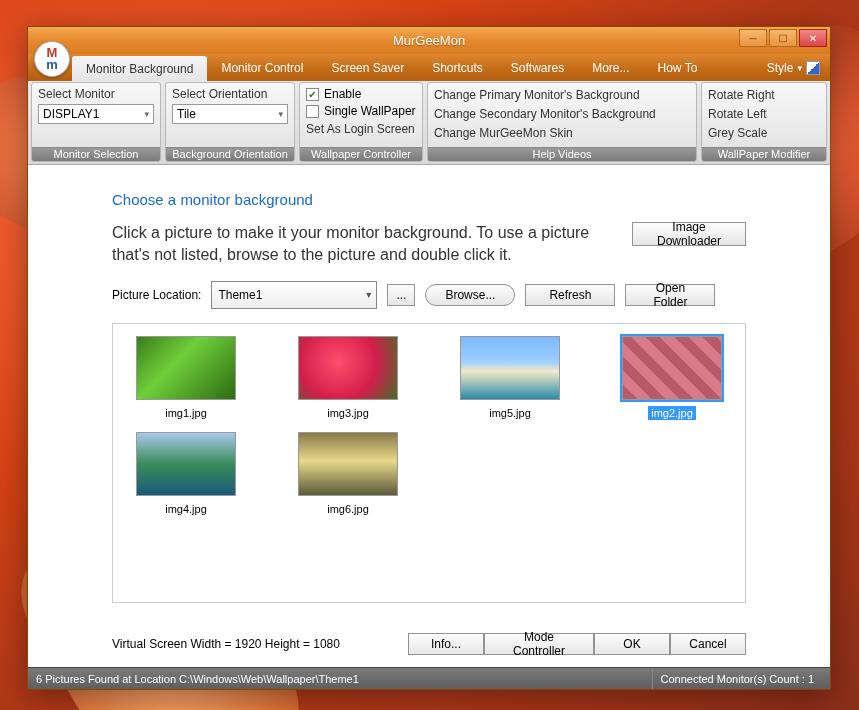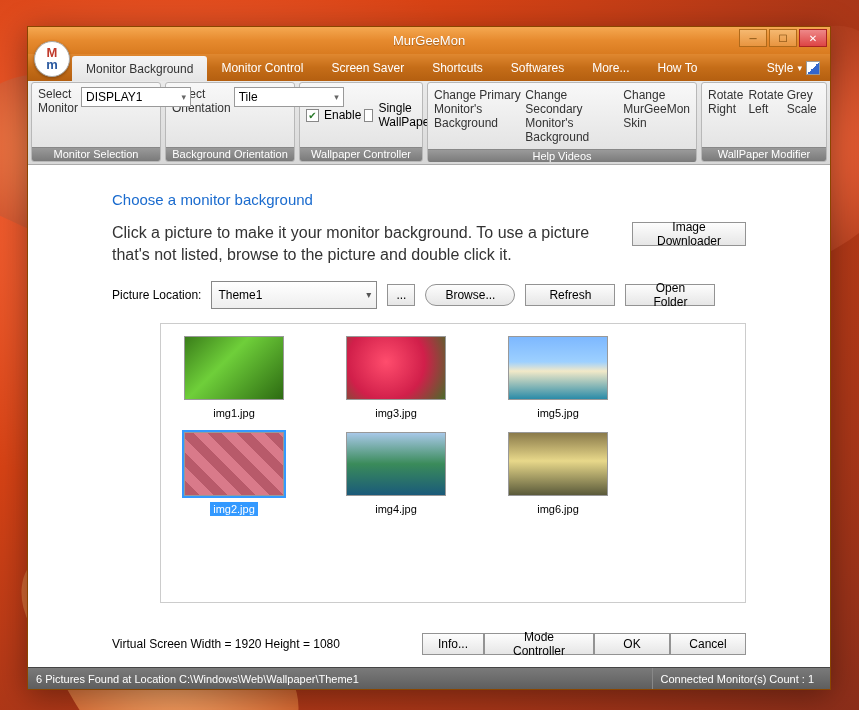--- a/index.html
+++ b/index.html
@@ -88,21 +88,21 @@
     border-bottom:1px solid #aaa;
     display:flex; padding:0 1px;
   }
   .ribbon-group {
     border:1px solid #b8b8b8;
     border-radius:3px;
     margin:1px 2px 2px 2px;
     display:flex; flex-direction:column;
     background: linear-gradient(to bottom,#f8f8f8,#e0e0e0);
   }
-  .ribbon-group .body { flex:1; padding:4px 6px; display:flex; flex-direction:row; gap:3px; }
+  .ribbon-group .body { flex:1; padding:4px 6px; display:flex; flex-direction:column; gap:3px; }
   .ribbon-group .gtitle {
     height:14px; text-align:center; font-size:11px;
     color:#fff; 
     background:linear-gradient(to bottom,#9a9a9a,#7a7a7a);
     border-top:1px solid #888;
     border-bottom-left-radius:2px;border-bottom-right-radius:2px;
   }
   .combo {
     height:20px; border:1px solid #999;
     background:#fff; display:flex; align-items:center;
@@ -133,21 +133,20 @@
     height:28px; border:1px solid #888; background:linear-gradient(to bottom,#fff,#eee);
     min-width:166px; padding:0 18px 0 6px; position:relative;
     display:inline-flex; align-items:center; font-size:12px;
   }
   .select::after { content:"▾"; position:absolute; right:5px; font-size:10px; color:#555; }
   .thumb-area {
     margin-top:14px; border:1px solid #ccc;
     height:280px; padding:12px 18px;
     display:flex; flex-wrap:wrap; gap:12px 52px;
     align-content:flex-start;
-    margin-left:48px;
   }
   .thumb { width:110px; text-align:center; }
   .thumb .img { width:100px; height:64px; margin:0 auto 6px auto; border:1px solid #999; position:relative; overflow:hidden;}
   .thumb .fname { font-size:11px; padding:1px 3px; display:inline-block;}
   .thumb.selected .img { outline:2px solid #3399ff; }
   .thumb.selected .fname { background:#3399ff; color:#fff; }
   .footer-row {
     margin-top:20px; padding-top:10px;
     display:flex; align-items:center; gap:0;
     font-size:12px;
@@ -271,21 +270,21 @@
         <div class="thumb"><div class="img" style="background:linear-gradient(135deg,#3a7d1a,#6fcf3a 40%,#2d6b12);"></div><span class="fname">img1.jpg</span></div>
         <div class="thumb"><div class="img" style="background:radial-gradient(circle at 40% 40%,#ff4d6d,#d11f4a 55%,#4a6b2a);"></div><span class="fname">img3.jpg</span></div>
         <div class="thumb"><div class="img" style="background:linear-gradient(to bottom,#7db8ff 0%,#9dd0ff 40%,#f2e9c8 55%,#2a8ba8 100%);"></div><span class="fname">img5.jpg</span></div>
         <div class="thumb selected"><div class="img" style="background:repeating-linear-gradient(45deg,#b85a6a 0 10px,#d97a8a 10px 20px);"></div><span class="fname">img2.jpg</span></div>
         <div class="thumb"><div class="img" style="background:linear-gradient(to bottom,#a8c8e8 0%,#3a8b5a 50%,#1a5a7a 100%);"></div><span class="fname">img4.jpg</span></div>
         <div class="thumb"><div class="img" style="background:linear-gradient(to bottom,#8a7a4a 0%,#e8d88a 45%,#5a5a3a 100%);"></div><span class="fname">img6.jpg</span></div>
       </div>
     <div class="footer-row">
       <span>Virtual Screen Width = 1920 Height = 1080</span>
       <span class="spacer"></span>
-      <button class="btn" style="width:62px;">Info...</button>
+      <button class="btn" style="width:76px;">Info...</button>
       <button class="btn" style="width:110px;">Mode Controller</button>
       <button class="btn" style="width:76px;">OK</button>
       <button class="btn" style="width:76px;">Cancel</button>
     </div>
   </div>
 
   <div class="statusbar">
     <span>6 Pictures Found at Location C:\Windows\Web\Wallpaper\Theme1</span>
     <span class="right">Connected Monitor(s) Count : 1</span>
   </div>

